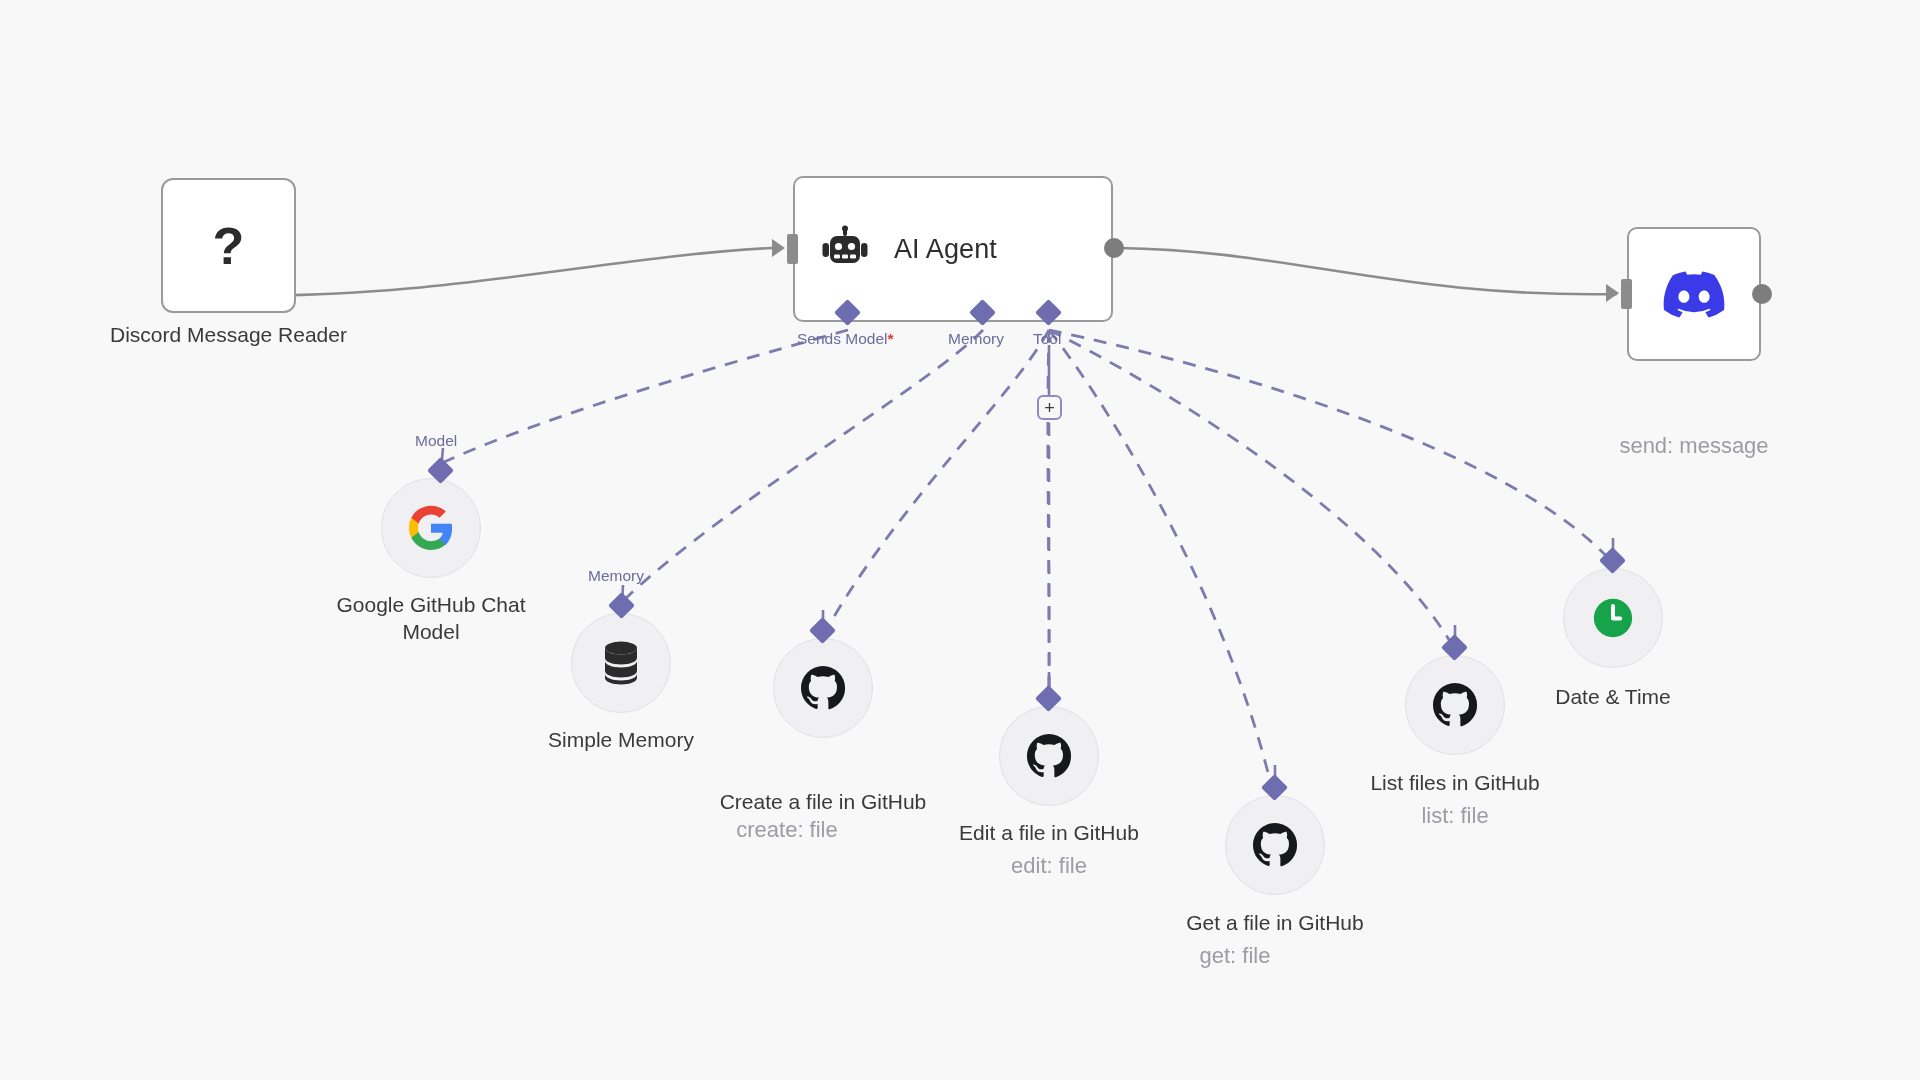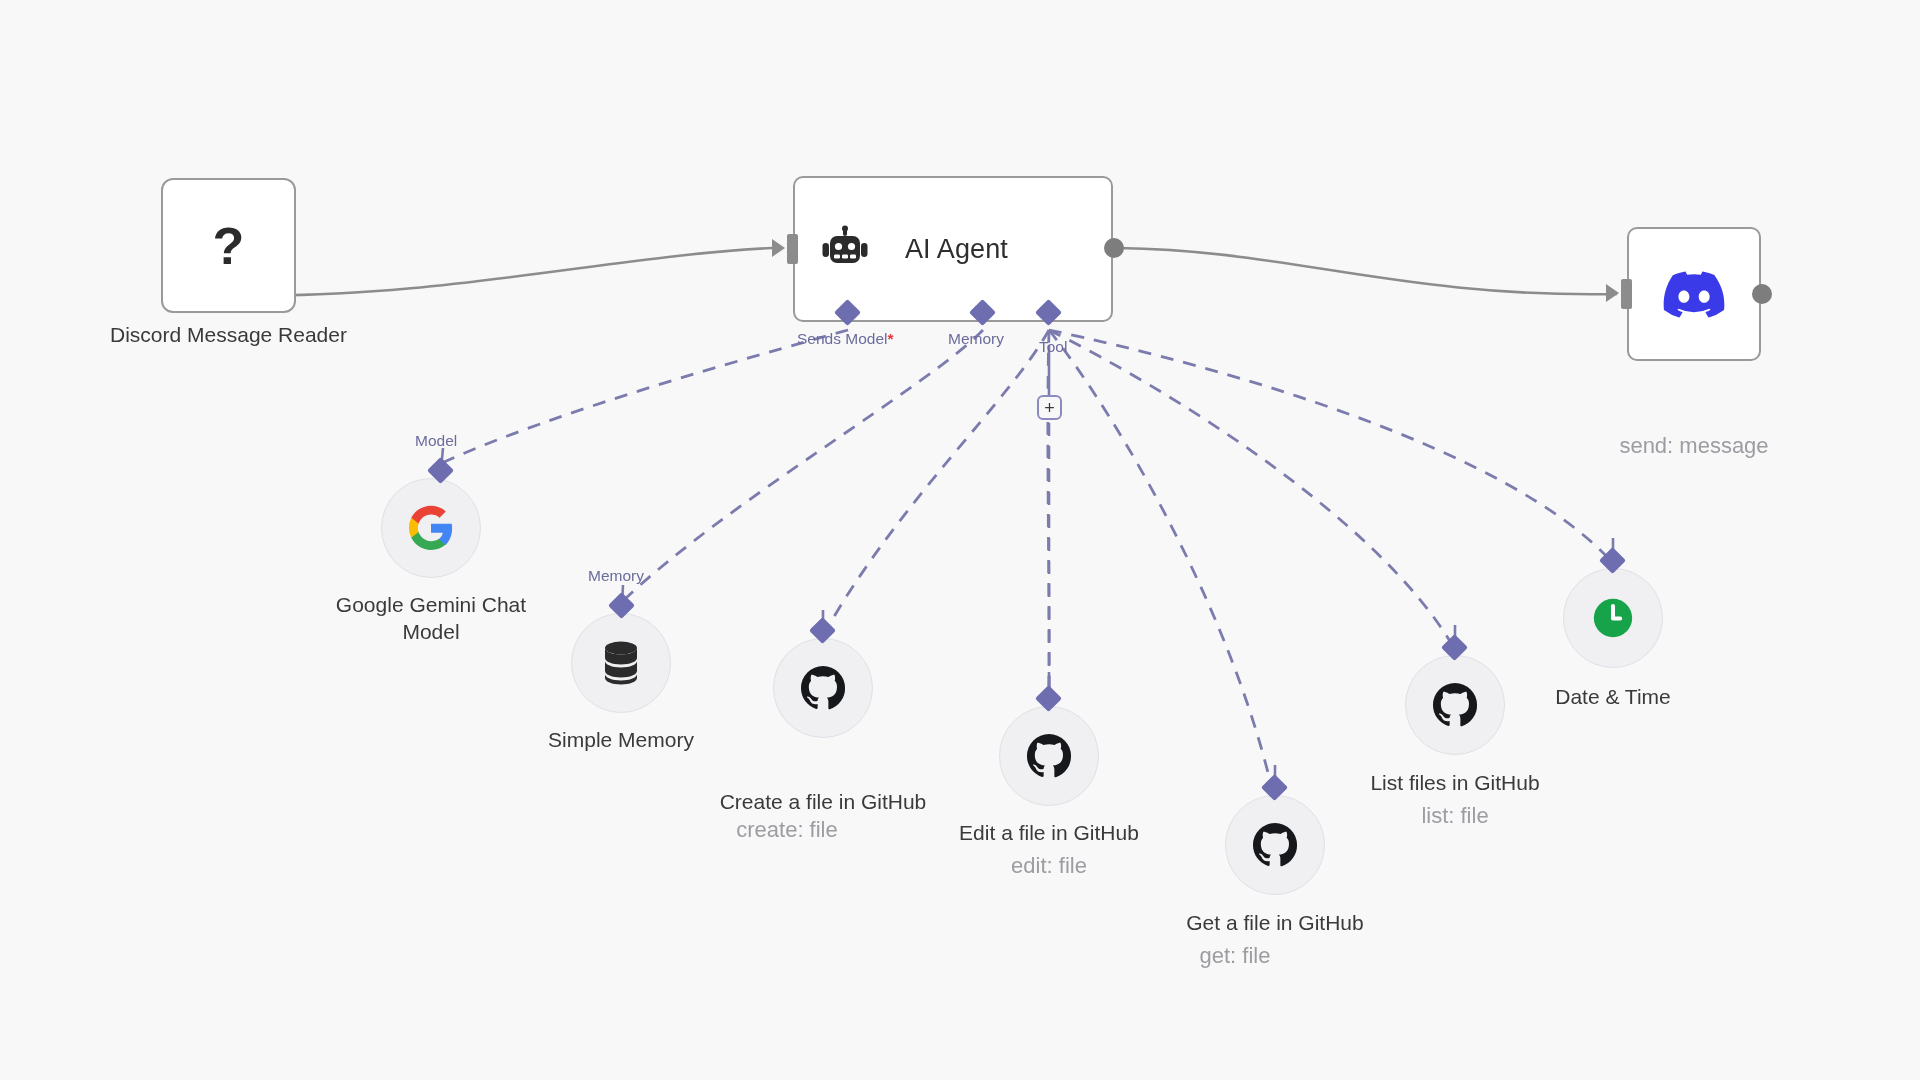--- a/index.html
+++ b/index.html
@@ -48,21 +48,21 @@
     font-size: 52px;
     font-weight: 700;
     color: #2B2B2B;
     line-height: 1;
     font-family: "Liberation Sans", sans-serif;
   }
 
   .agent-inner {
     display: flex;
     align-items: center;
-    gap: 36px;
+    gap: 25px;
     padding-left: 26px;
   }
 
   .agent-title {
     font-size: 27px;
     color: #2E2E2E;
     letter-spacing: .1px;
     white-space: nowrap;
   }
 
@@ -224,21 +224,21 @@
 
   <div class="diamond" style="left:838px; top:303px;"></div>
   <div class="port-label" style="left:797px; top:330px;">
     <span>Sends Model</span><span class="req">*</span>
   </div>
 
   <div class="diamond" style="left:973px; top:303px;"></div>
   <div class="port-label" style="left:948px; top:330px;">Memory</div>
 
   <div class="diamond" style="left:1039px; top:303px;"></div>
-  <div class="port-label" style="left:1033px; top:338px;margin-left:6px;">Tool</div>
+  <div class="port-label" style="left:1033px; top:330px;">Tool</div>
 
   <div class="plus-btn" style="left:1037px; top:395px;">+</div>
 
   <div class="rect-node" style="left:1627px; top:227px; width:134px; height:134px; justify-content:center;">
     <span style="display:flex;">
       <svg width="62" height="47" viewBox="0 0 71 55">
         <path fill="#3A3AE8" d="M60.1 4.9A58.5 58.5 0 0 0 45.6.5a.2.2 0 0 0-.2.1c-.6 1.1-1.3 2.6-1.8 3.7a54 54 0 0 0-16.2 0c-.5-1.2-1.2-2.6-1.9-3.7a.2.2 0 0 0-.2-.1c-5 .9-9.9 2.4-14.5 4.4a.2.2 0 0 0-.1.1C1.6 18.7-1 32.1.3 45.3a.2.2 0 0 0 .1.2 58.8 58.8 0 0 0 17.8 9 .2.2 0 0 0 .2-.1c1.4-1.9 2.6-3.9 3.7-6a.2.2 0 0 0-.1-.3c-2-.7-3.8-1.6-5.6-2.6a.2.2 0 0 1 0-.4l1.1-.9a.2.2 0 0 1 .2 0 42 42 0 0 0 35.6 0 .2.2 0 0 1 .2 0l1.1.9a.2.2 0 0 1 0 .4c-1.8 1-3.7 1.9-5.6 2.6a.2.2 0 0 0-.1.3c1.1 2.1 2.3 4.1 3.7 6a.2.2 0 0 0 .2.1 58.6 58.6 0 0 0 17.8-9 .2.2 0 0 0 .1-.2c1.6-15.2-2.7-28.5-11.3-40.3a.2.2 0 0 0-.1-.1zM23.7 37.3c-3.5 0-6.4-3.2-6.4-7.2s2.8-7.2 6.4-7.2c3.6 0 6.5 3.3 6.4 7.2 0 4-2.8 7.2-6.4 7.2zm23.7 0c-3.5 0-6.4-3.2-6.4-7.2s2.8-7.2 6.4-7.2c3.6 0 6.5 3.3 6.4 7.2 0 4-2.8 7.2-6.4 7.2z"></path>
       </svg>
     </span>
   </div>
@@ -253,21 +253,21 @@
       <svg width="48" height="48" viewBox="0 0 48 48">
         <path fill="#4285F4" d="M45.1 24.5c0-1.6-.1-3.2-.4-4.7H24v8.9h11.8c-.5 2.8-2.1 5.1-4.4 6.7v5.5h7.1c4.2-3.8 6.6-9.5 6.6-16.4z"></path>
         <path fill="#34A853" d="M24 46c6 0 11-2 14.6-5.4l-7.1-5.5c-2 1.3-4.5 2.1-7.5 2.1-5.8 0-10.6-3.9-12.4-9.1H4.3v5.7C7.9 41 15.4 46 24 46z"></path>
         <path fill="#FBBC05" d="M11.6 28.1c-.5-1.3-.7-2.8-.7-4.3s.3-3 .7-4.3v-5.7H4.3A22 22 0 0 0 2 23.8c0 3.6.9 6.9 2.3 9.9l7.3-5.6z"></path>
         <path fill="#EA4335" d="M24 10.4c3.3 0 6.2 1.1 8.5 3.3l6.3-6.3C35 3.9 30 1.7 24 1.7 15.4 1.7 7.9 6.7 4.3 13.8l7.3 5.7c1.8-5.2 6.6-9.1 12.4-9.1z"></path>
       </svg>
     </span>
   </div>
   <div class="diamond" style="left:431px; top:461px;"></div>
   <div class="port-label" style="left:415px; top:432px;">Model</div>
-  <div class="caption" style="left:321px; top:592px; width:220px;">Google Gemini Chat Model</div>
+  <div class="caption" style="left:321px; top:592px; width:220px;">Google GitHub Chat Model</div>
 
   <div class="circle-node" style="left:571px; top:613px;">
     <span style="display:flex;">
       <svg width="44" height="46" viewBox="0 0 44 46">
         <ellipse cx="22" cy="8" rx="16" ry="6.5" fill="#2B2B2B"></ellipse>
         <path d="M6 8v10c0 3.6 7.2 6.5 16 6.5s16-2.9 16-6.5V8c0 3.6-7.2 6.5-16 6.5S6 11.6 6 8z" fill="#2B2B2B"></path>
         <path d="M6 21v10c0 3.6 7.2 6.5 16 6.5s16-2.9 16-6.5V21c0 3.6-7.2 6.5-16 6.5S6 24.6 6 21z" fill="#2B2B2B"></path>
         <path d="M6 34v4c0 3.6 7.2 6.5 16 6.5s16-2.9 16-6.5v-4c0 3.6-7.2 6.5-16 6.5S6 37.6 6 34z" fill="#2B2B2B"></path>
       </svg>
     </span>

